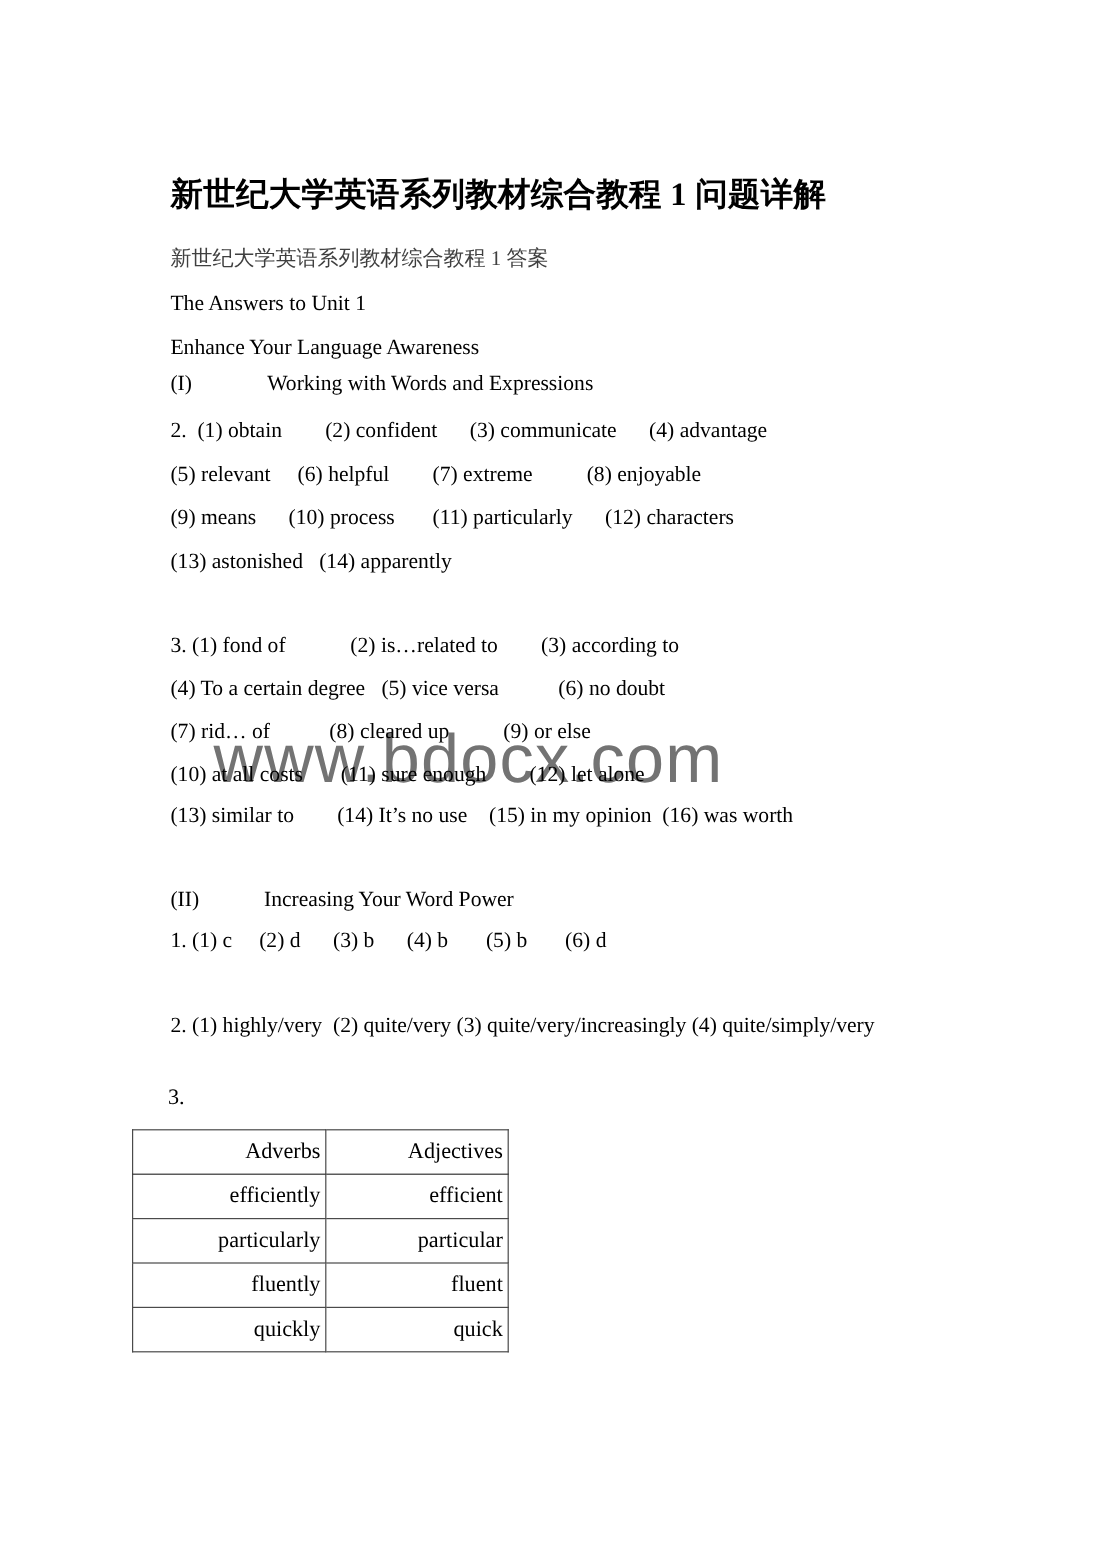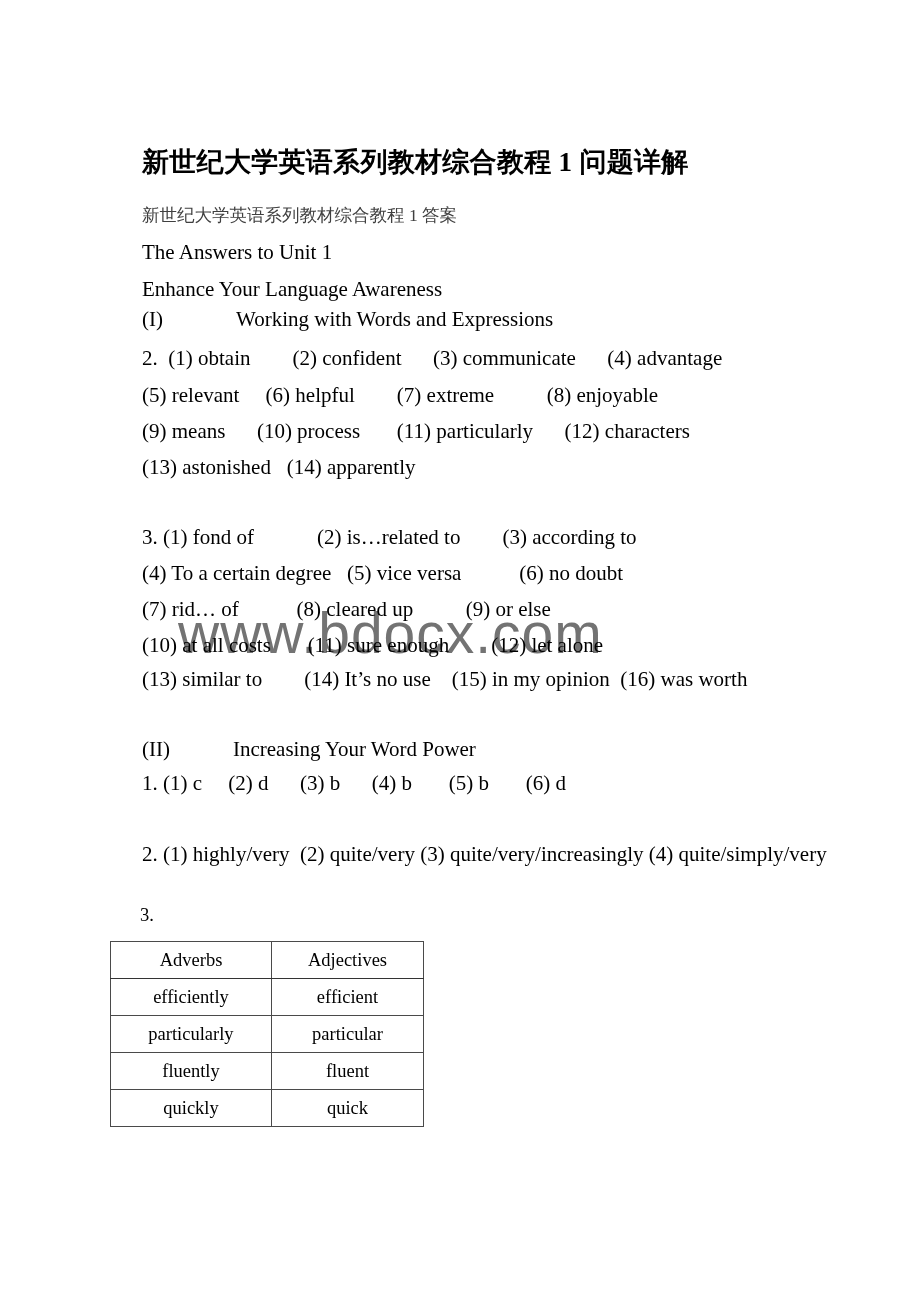--- a/index.html
+++ b/index.html
@@ -56,41 +56,41 @@
     width: 700px;
     font-size: 27px;
     font-weight: bold;
     letter-spacing: 0.3px;
     line-height: 34px;
     white-space: nowrap;
   }
   .line {
     position: absolute;
     left: 142px;
-    font-size: 21px;
+    font-size: 18px;
     line-height: 24px;
     white-space: pre;
   }
   .line.cn {
     font-size: 17.5px;
     color: #404040;
   }
   
   .tbl {
     position: absolute;
     left: 110px;
     top: 941px;
     border-collapse: collapse;
     font-size: 18.5px;
   }
   .tbl td {
     border: 1px solid #4a4a4a;
     width: 152px;
     height: 36px;
-    text-align: center;
+    text-align: right;
     vertical-align: middle;
     padding: 0 4px;
     font-size: 18.5px;
     line-height: 22px;
   }
   .tbl td.col-b { width: 143px; }
   .tbl tr.hdr td { border-bottom: 1.6px solid #333; }
   .lbl-3 {
     position: absolute;
     left: 140px;

